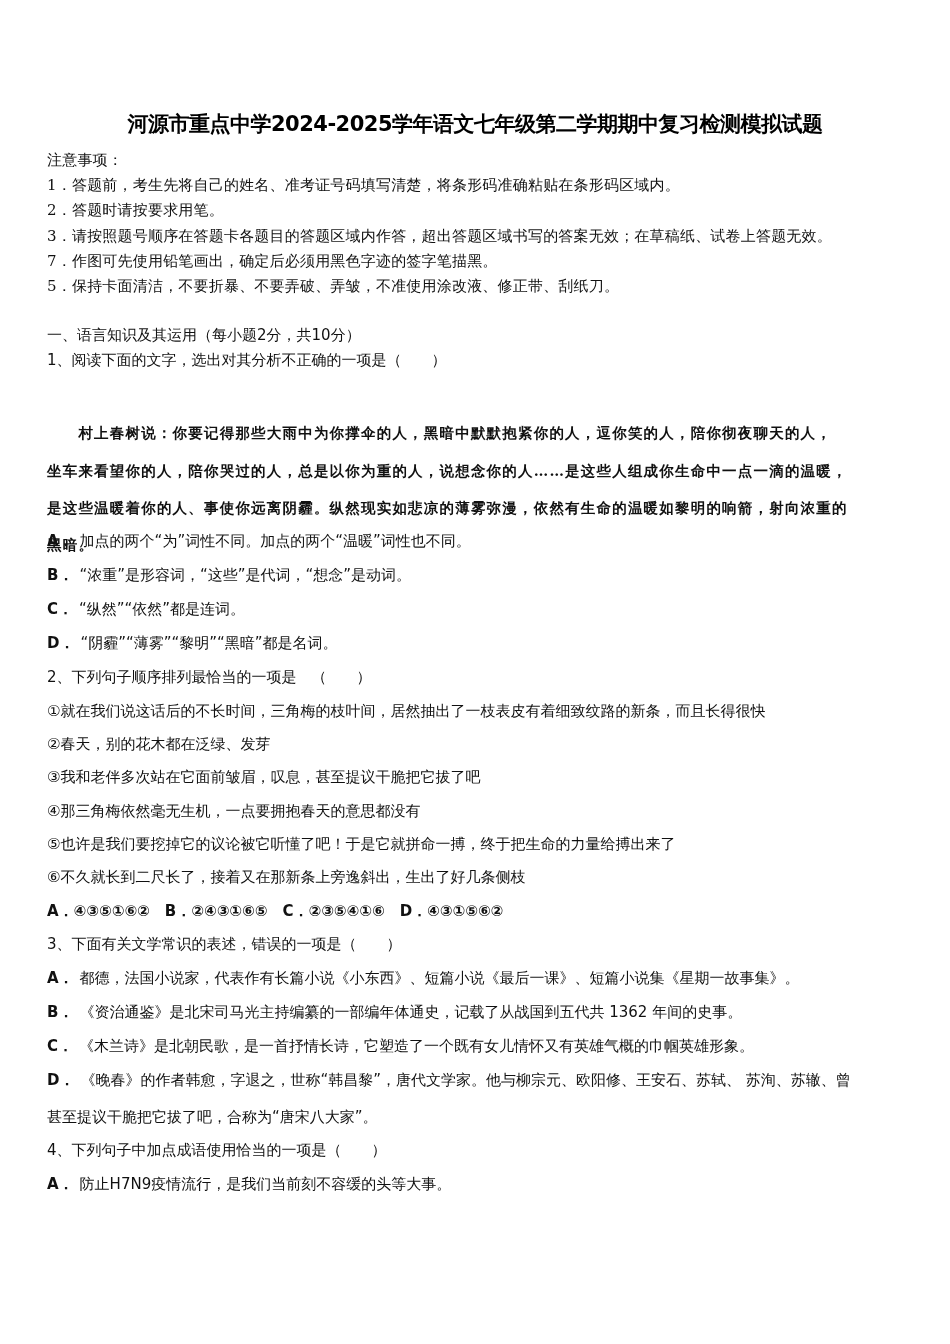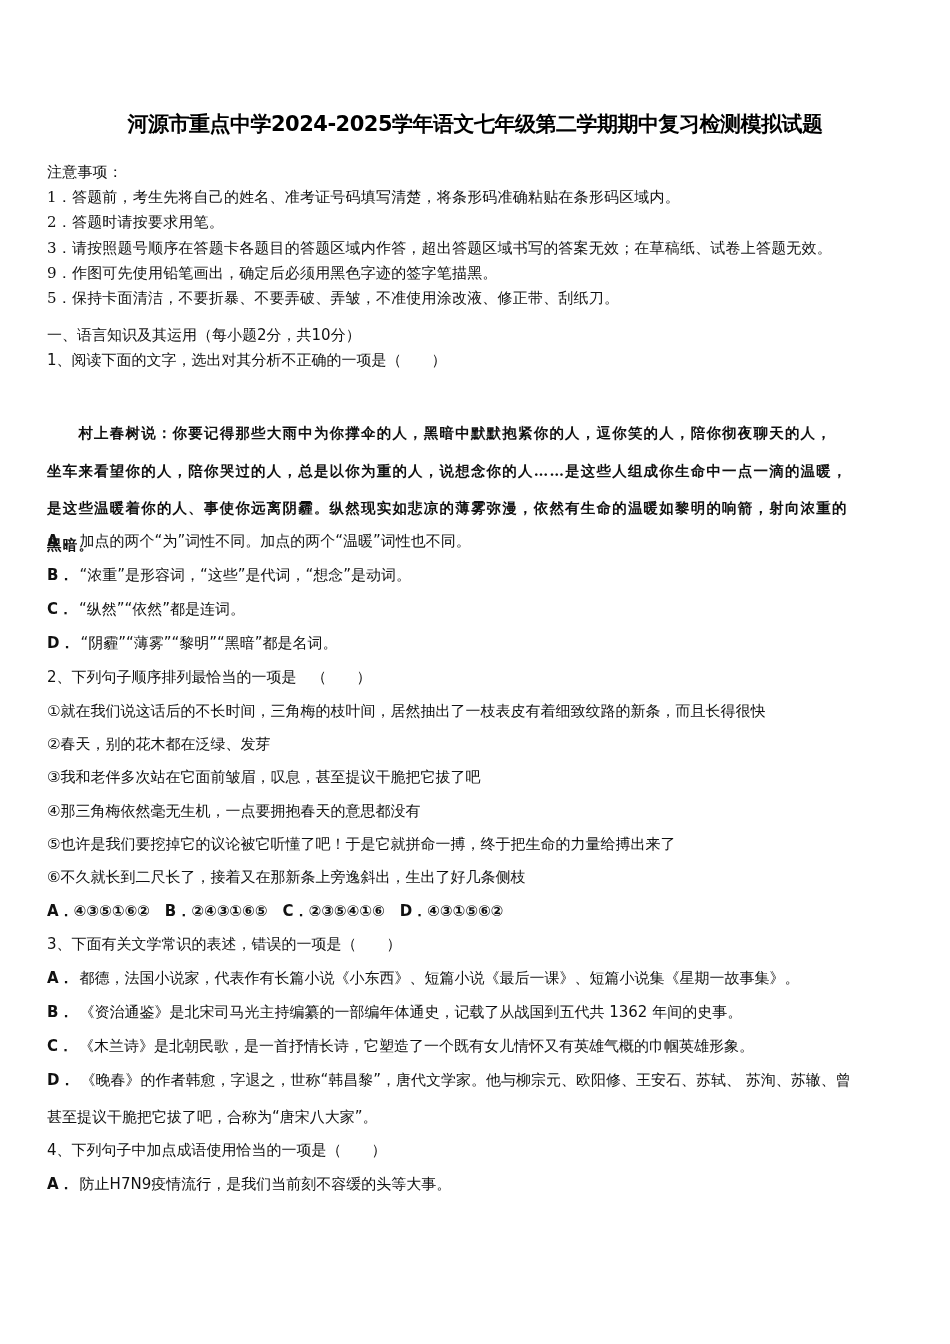--- a/index.html
+++ b/index.html
@@ -9,39 +9,39 @@
   }
   .page { position: absolute; left: 0; top: 0; width: 950px; height: 1344px; }
   .title {
     position: absolute; left: 0; top: 110px; width: 950px; text-align: center;
     font-family: "DejaVu Sans", "Liberation Sans", sans-serif;
     font-weight: bold; font-size: 21px; letter-spacing: -0.5px; color: #000;
   }
   .line {
     position: absolute; left: 47px; white-space: nowrap; font-size: 15px; color: #111;
   }
-  .notes .line { font-size: 15px; letter-spacing: 0.2px; margin-top: 12px; }
+  .notes .line { font-size: 15px; letter-spacing: 0.2px; }
   .sans { font-family: "DejaVu Sans", "Liberation Sans", sans-serif; }
   .passage { font-size: 14.5px; letter-spacing: 1.2px; margin-top: 40px; }
   .opt-key { font-weight: bold; margin-right: 6px; }
   .bold { font-weight: bold; }
 </style>
 </head>
 <body>
 
 <div class="page">
 
   <div class="title">河源市重点中学2024-2025学年语文七年级第二学期期中复习检测模拟试题</div>
 
   <div class="notes">
     <div class="line" style="top:151px">注意事项：</div>
     <div class="line" style="top:176px">1．答题前，考生先将自己的姓名、准考证号码填写清楚，将条形码准确粘贴在条形码区域内。</div>
     <div class="line" style="top:201px">2．答题时请按要求用笔。</div>
     <div class="line" style="top:227px">3．请按照题号顺序在答题卡各题目的答题区域内作答，超出答题区域书写的答案无效；在草稿纸、试卷上答题无效。</div>
-    <div class="line" style="top:252px">9．作图可先使用铅笔画出，确定后必须用黑色字迹的签字笔描黑。</div>
+    <div class="line" style="top:252px">7．作图可先使用铅笔画出，确定后必须用黑色字迹的签字笔描黑。</div>
     <div class="line" style="top:277px">5．保持卡面清洁，不要折暴、不要弄破、弄皱，不准使用涂改液、修正带、刮纸刀。</div>
   </div>
 
   <div class="line sans" style="top:326px">一、语言知识及其运用（每小题2分，共10分）</div>
 
   <div class="line sans" style="top:351px">1、阅读下面的文字，选出对其分析不正确的一项是（　　）</div>
   <div class="line passage bold" style="top:384px">　　村上春树说：你要记得那些大雨中为你撑伞的人，黑暗中默默抱紧你的人，逗你笑的人，陪你彻夜聊天的人，</div>
   <div class="line passage bold" style="top:422px">坐车来看望你的人，陪你哭过的人，总是以你为重的人，说想念你的人……是这些人组成你生命中一点一滴的温暖，</div>
   <div class="line passage bold" style="top:459px">是这些温暖着你的人、事使你远离阴霾。纵然现实如悲凉的薄雾弥漫，依然有生命的温暖如黎明的响箭，射向浓重的</div>
   <div class="line passage bold" style="top:496px">黑暗。</div>

